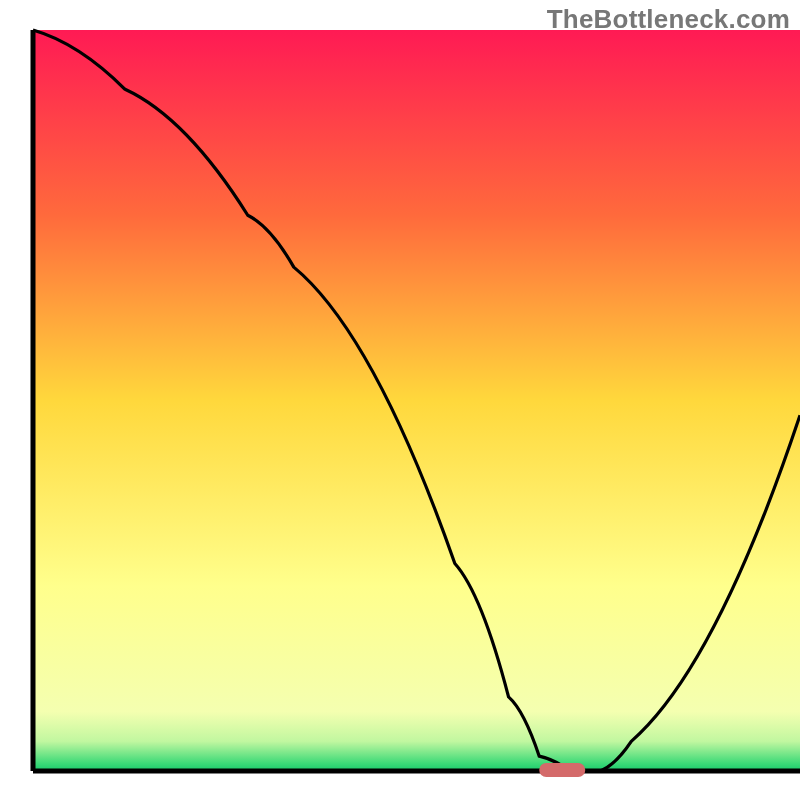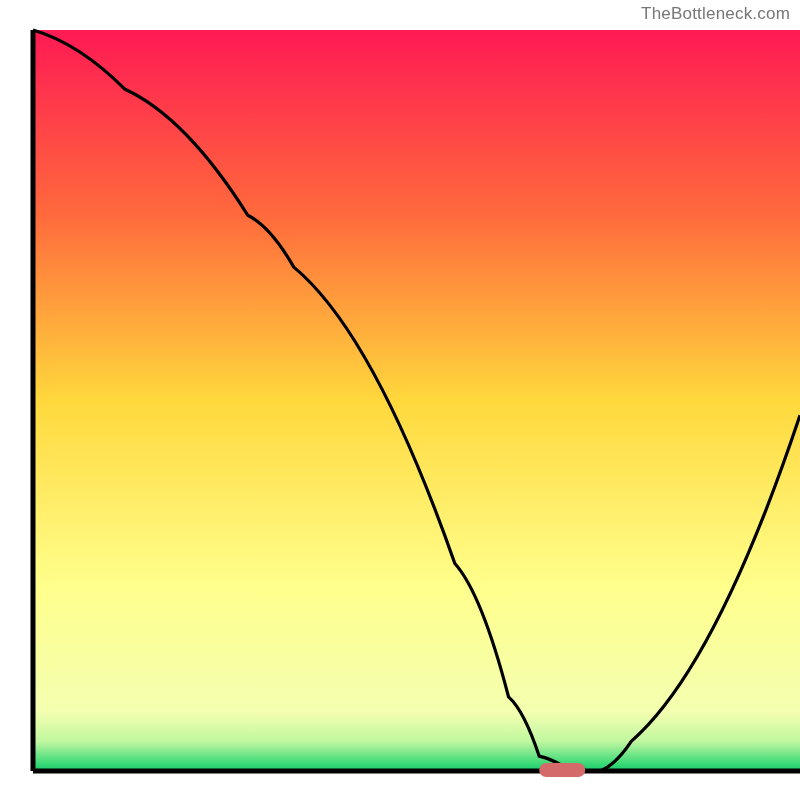--- a/index.html
+++ b/index.html
@@ -14,22 +14,22 @@
   .chart-container {
     position: relative;
     width: 800px;
     height: 800px;
   }
   .watermark {
     position: absolute;
     top: 4px;
     right: 10px;
     color: #777777;
-    font-size: 17px;
-    font-weight: 400;
+    font-size: 26px;
+    font-weight: 700;
     z-index: 4;
     letter-spacing: 0.2px;
   }
   svg {
     position: absolute;
     top: 0;
     left: 0;
   }
 </style>
 </head>

